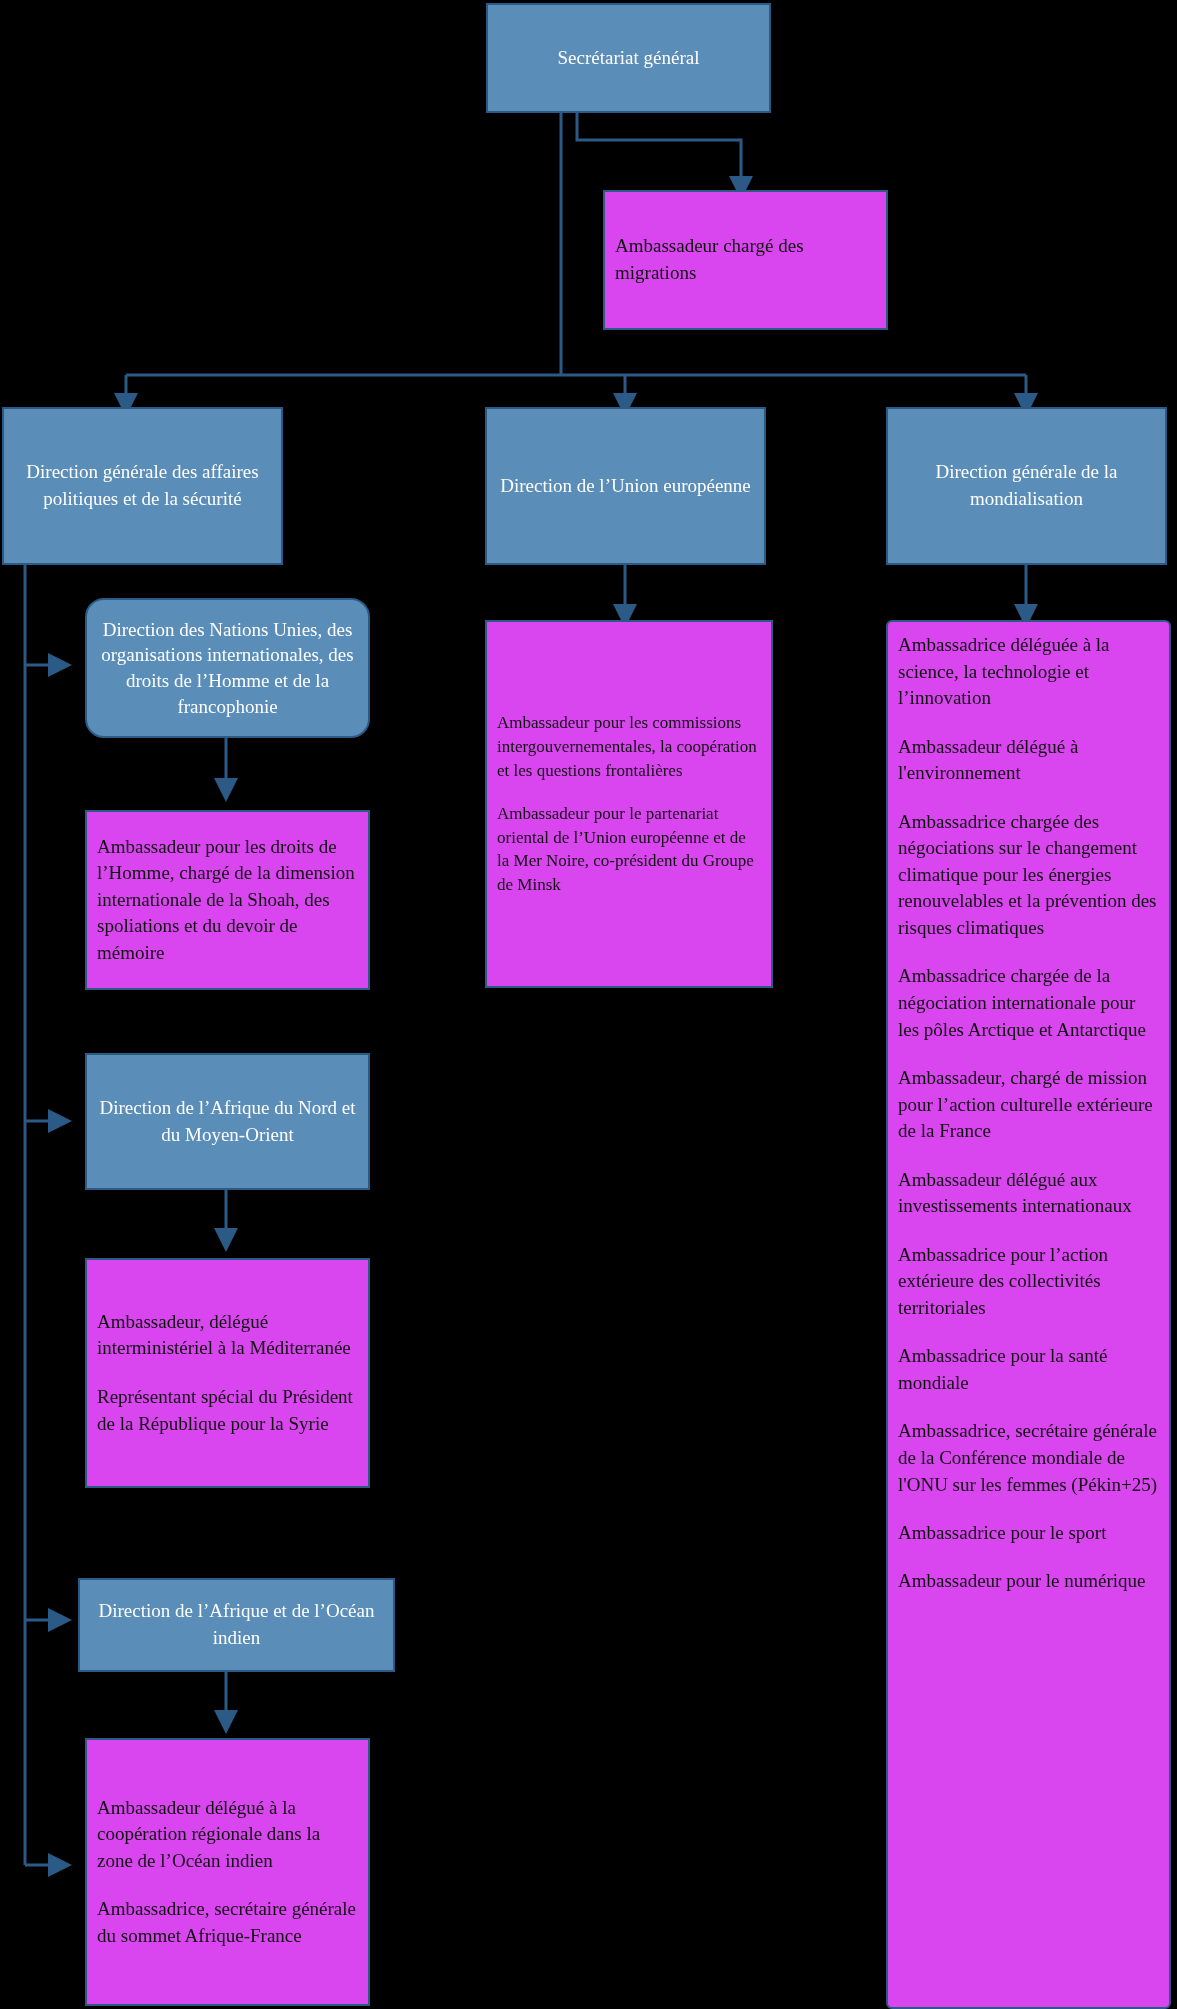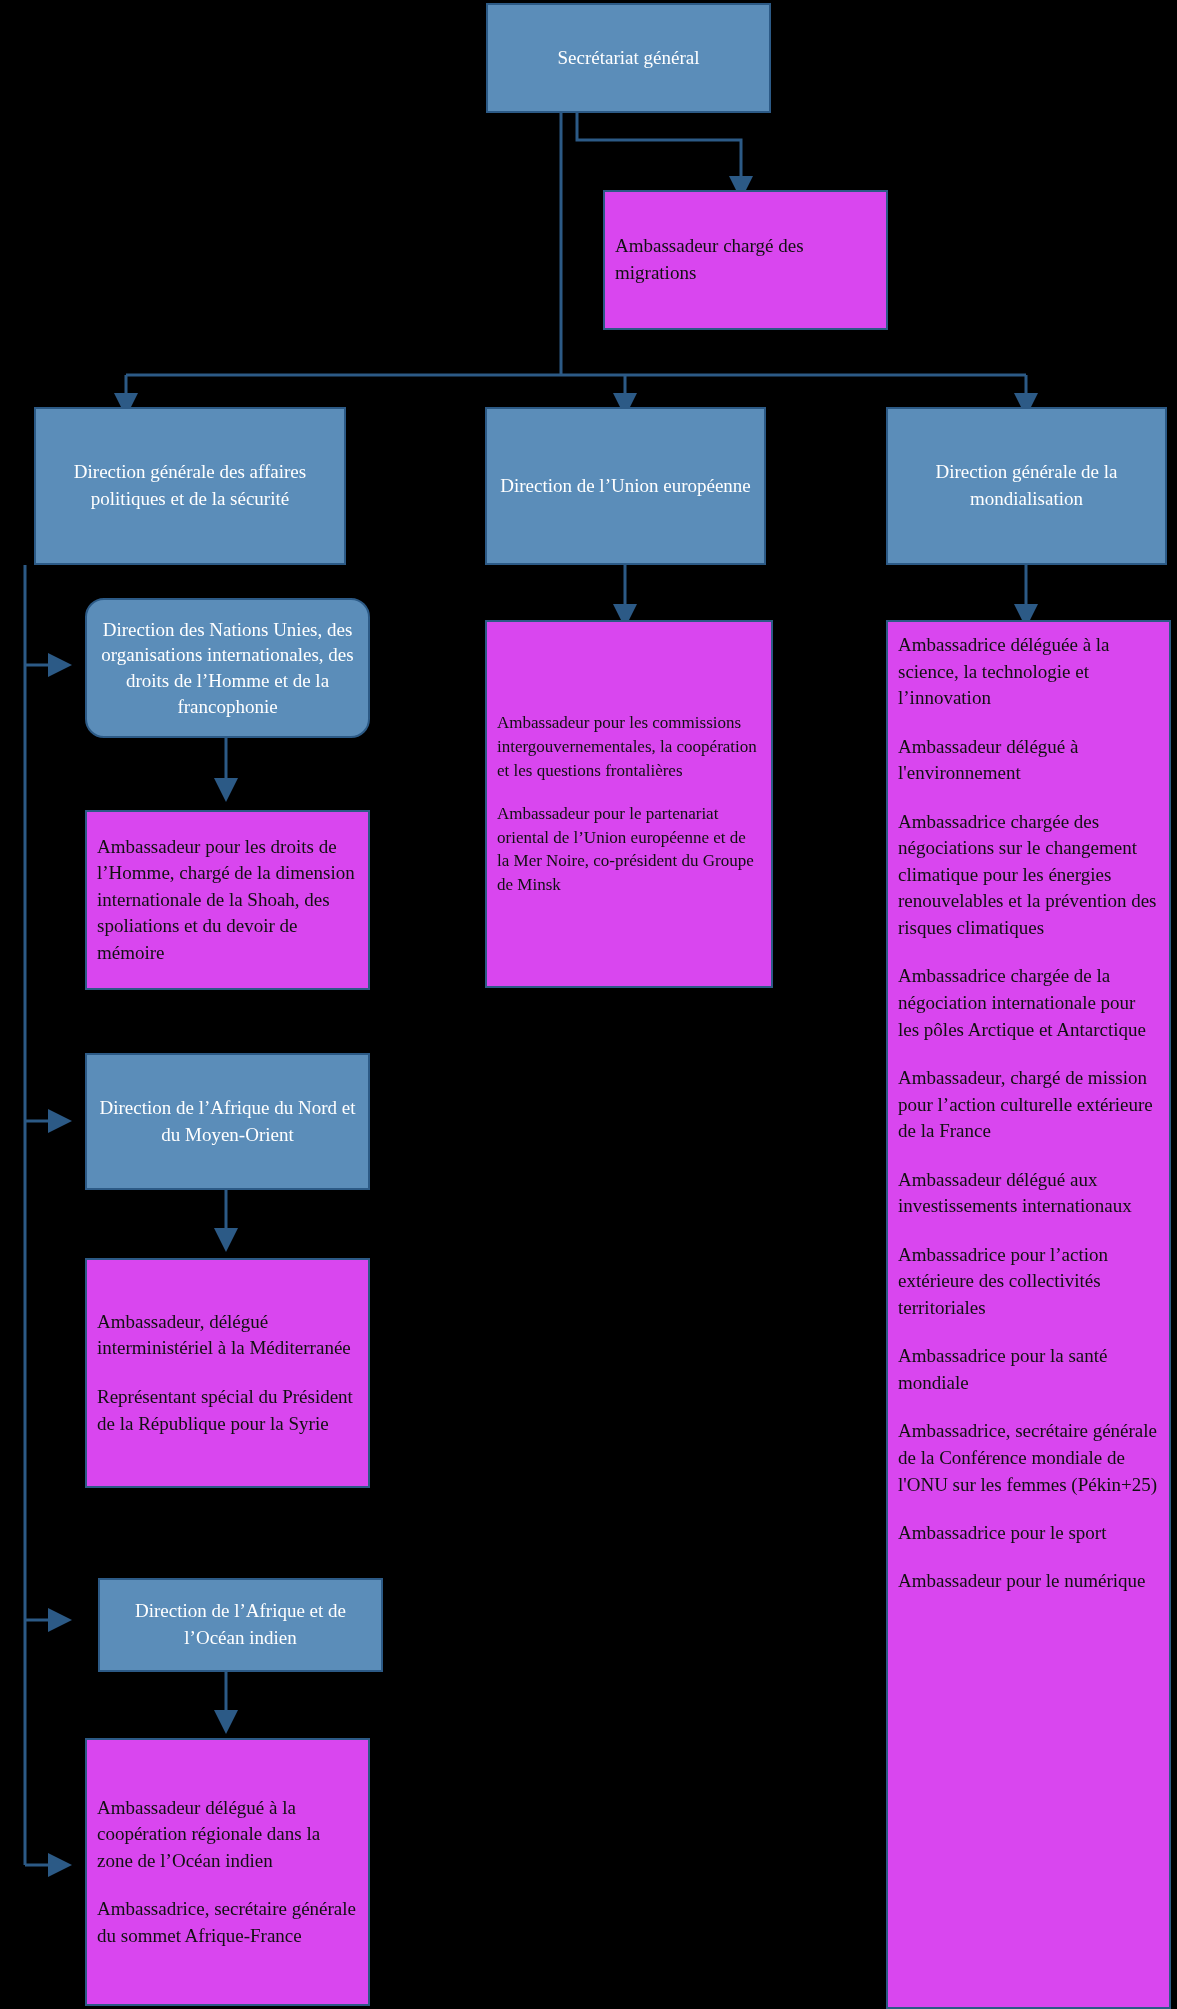--- a/index.html
+++ b/index.html
@@ -108,21 +108,21 @@
   </svg>
 
   <div class="node blue" style="left:486px; top:3px; width:285px; height:110px; font-size:19px; line-height:1.35;">
     <span class="pad line">Secrétariat général</span>
   </div>
 
   <div class="node light" style="left:603px; top:190px; width:285px; height:140px; font-size:19px; line-height:1.4;">
     <span class="pad line">Ambassadeur chargé des migrations</span>
   </div>
 
-  <div class="node blue" style="left:2px; top:407px; width:312px; height:158px; font-size:19px; line-height:1.4;margin-left:32px;">
+  <div class="node blue" style="left:2px; top:407px; width:281px; height:158px; font-size:19px; line-height:1.4;">
     <span class="pad line">Direction générale des affaires politiques et de la sécurité</span>
   </div>
 
   <div class="node blue" style="left:886px; top:407px; width:281px; height:158px; font-size:19px; line-height:1.4;">
     <span class="pad line">Direction générale de la mondialisation</span>
   </div>
 
   <div class="node blue" style="left:485px; top:407px; width:281px; height:158px; font-size:19px; line-height:1.4;">
     <span class="pad line">Direction de l’Union européenne</span>
   </div>
@@ -139,39 +139,39 @@
     <span class="pad line">Direction de l’Afrique du Nord et du Moyen-Orient</span>
   </div>
 
   <div class="node light" style="left:85px; top:1258px; width:285px; height:230px; font-size:19px; line-height:1.4;align-items:flex-end;">
     <div class="pad">
       <p class="para">Ambassadeur, délégué interministériel à la Méditerranée</p>
       <p class="para">Représentant spécial du Président de la République pour la Syrie</p>
     </div>
   </div>
 
-  <div class="node blue" style="left:98px; top:1578px; width:285px; height:94px; font-size:19px; line-height:1.4;">
+  <div class="node blue" style="left:78px; top:1578px; width:317px; height:94px; font-size:19px; line-height:1.4;">
     <span class="pad line">Direction de l’Afrique et de l’Océan indien</span>
   </div>
 
   <div class="node light" style="left:85px; top:1738px; width:285px; height:268px; font-size:19px; line-height:1.4;">
     <div class="pad">
       <p class="para">Ambassadeur délégué à la coopération régionale dans la zone de l’Océan indien</p>
       <p class="para">Ambassadrice, secrétaire générale du sommet Afrique-France</p>
     </div>
   </div>
 
   <div class="node light" style="left:485px; top:620px; width:288px; height:368px; font-size:17px; line-height:1.4;">
     <div class="pad">
       <p class="para">Ambassadeur pour les commissions intergouvernementales, la coopération et les questions frontalières</p>
       <p class="para">Ambassadeur pour le partenariat oriental de l’Union européenne et de la Mer Noire, co-président du Groupe de Minsk</p>
     </div>
   </div>
 
-  <div class="node light" style="left:886px; top:620px; width:285px; height:1389px; font-size:19px; line-height:1.4; justify-content:flex-start;">
+  <div class="node light" style="left:886px; top:620px; width:285px; height:1389px; font-size:19px; line-height:1.4; justify-content:flex-start;border-radius:6px;">
     <div class="pad" style="padding-top:10px;">
       <p class="para">Ambassadrice déléguée à la science, la technologie et l’innovation</p>
       <p class="para">Ambassadeur délégué à l'environnement</p>
       <p class="para">Ambassadrice chargée des négociations sur le changement climatique pour les énergies renouvelables et la prévention des risques climatiques</p>
       <p class="para">Ambassadrice chargée de la négociation internationale pour les pôles Arctique et Antarctique</p>
       <p class="para">Ambassadeur, chargé de mission pour l’action culturelle extérieure de la France</p>
       <p class="para">Ambassadeur délégué aux investissements internationaux</p>
       <p class="para">Ambassadrice pour l’action extérieure des collectivités territoriales</p>
       <p class="para">Ambassadrice pour la santé mondiale</p>
       <p class="para">Ambassadrice, secrétaire générale de la Conférence mondiale de l'ONU sur les femmes (Pékin+25)</p>

